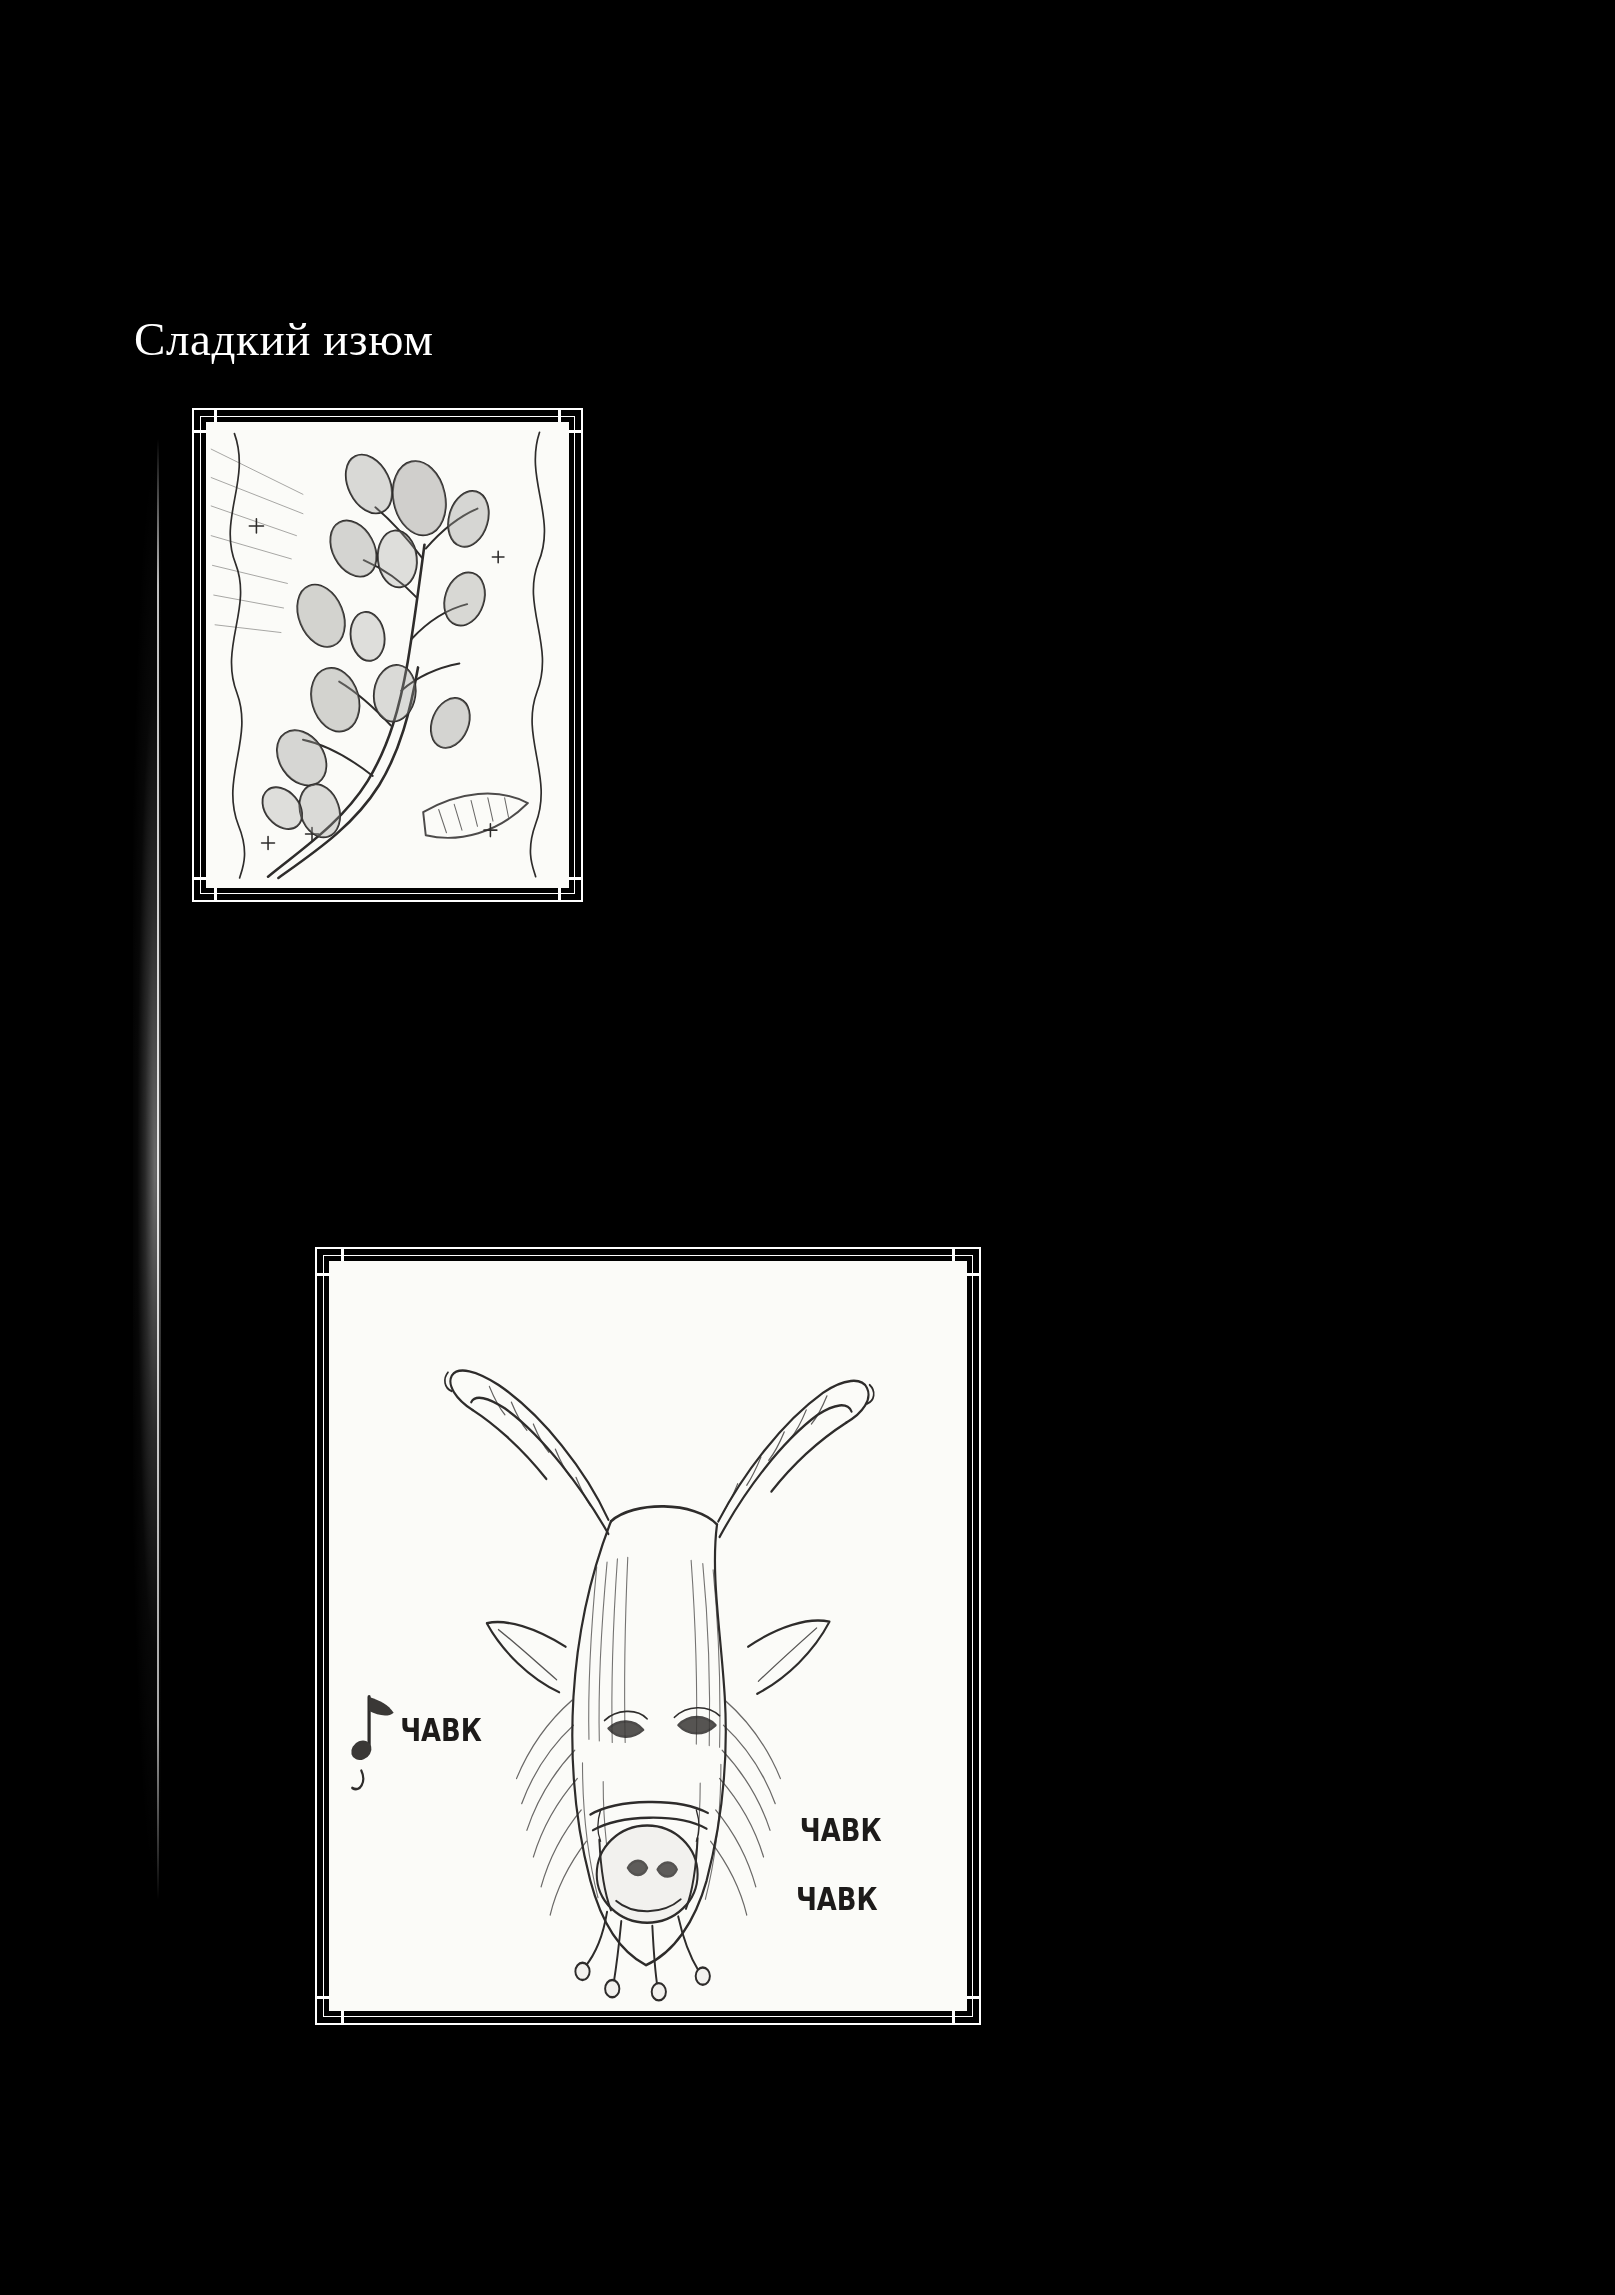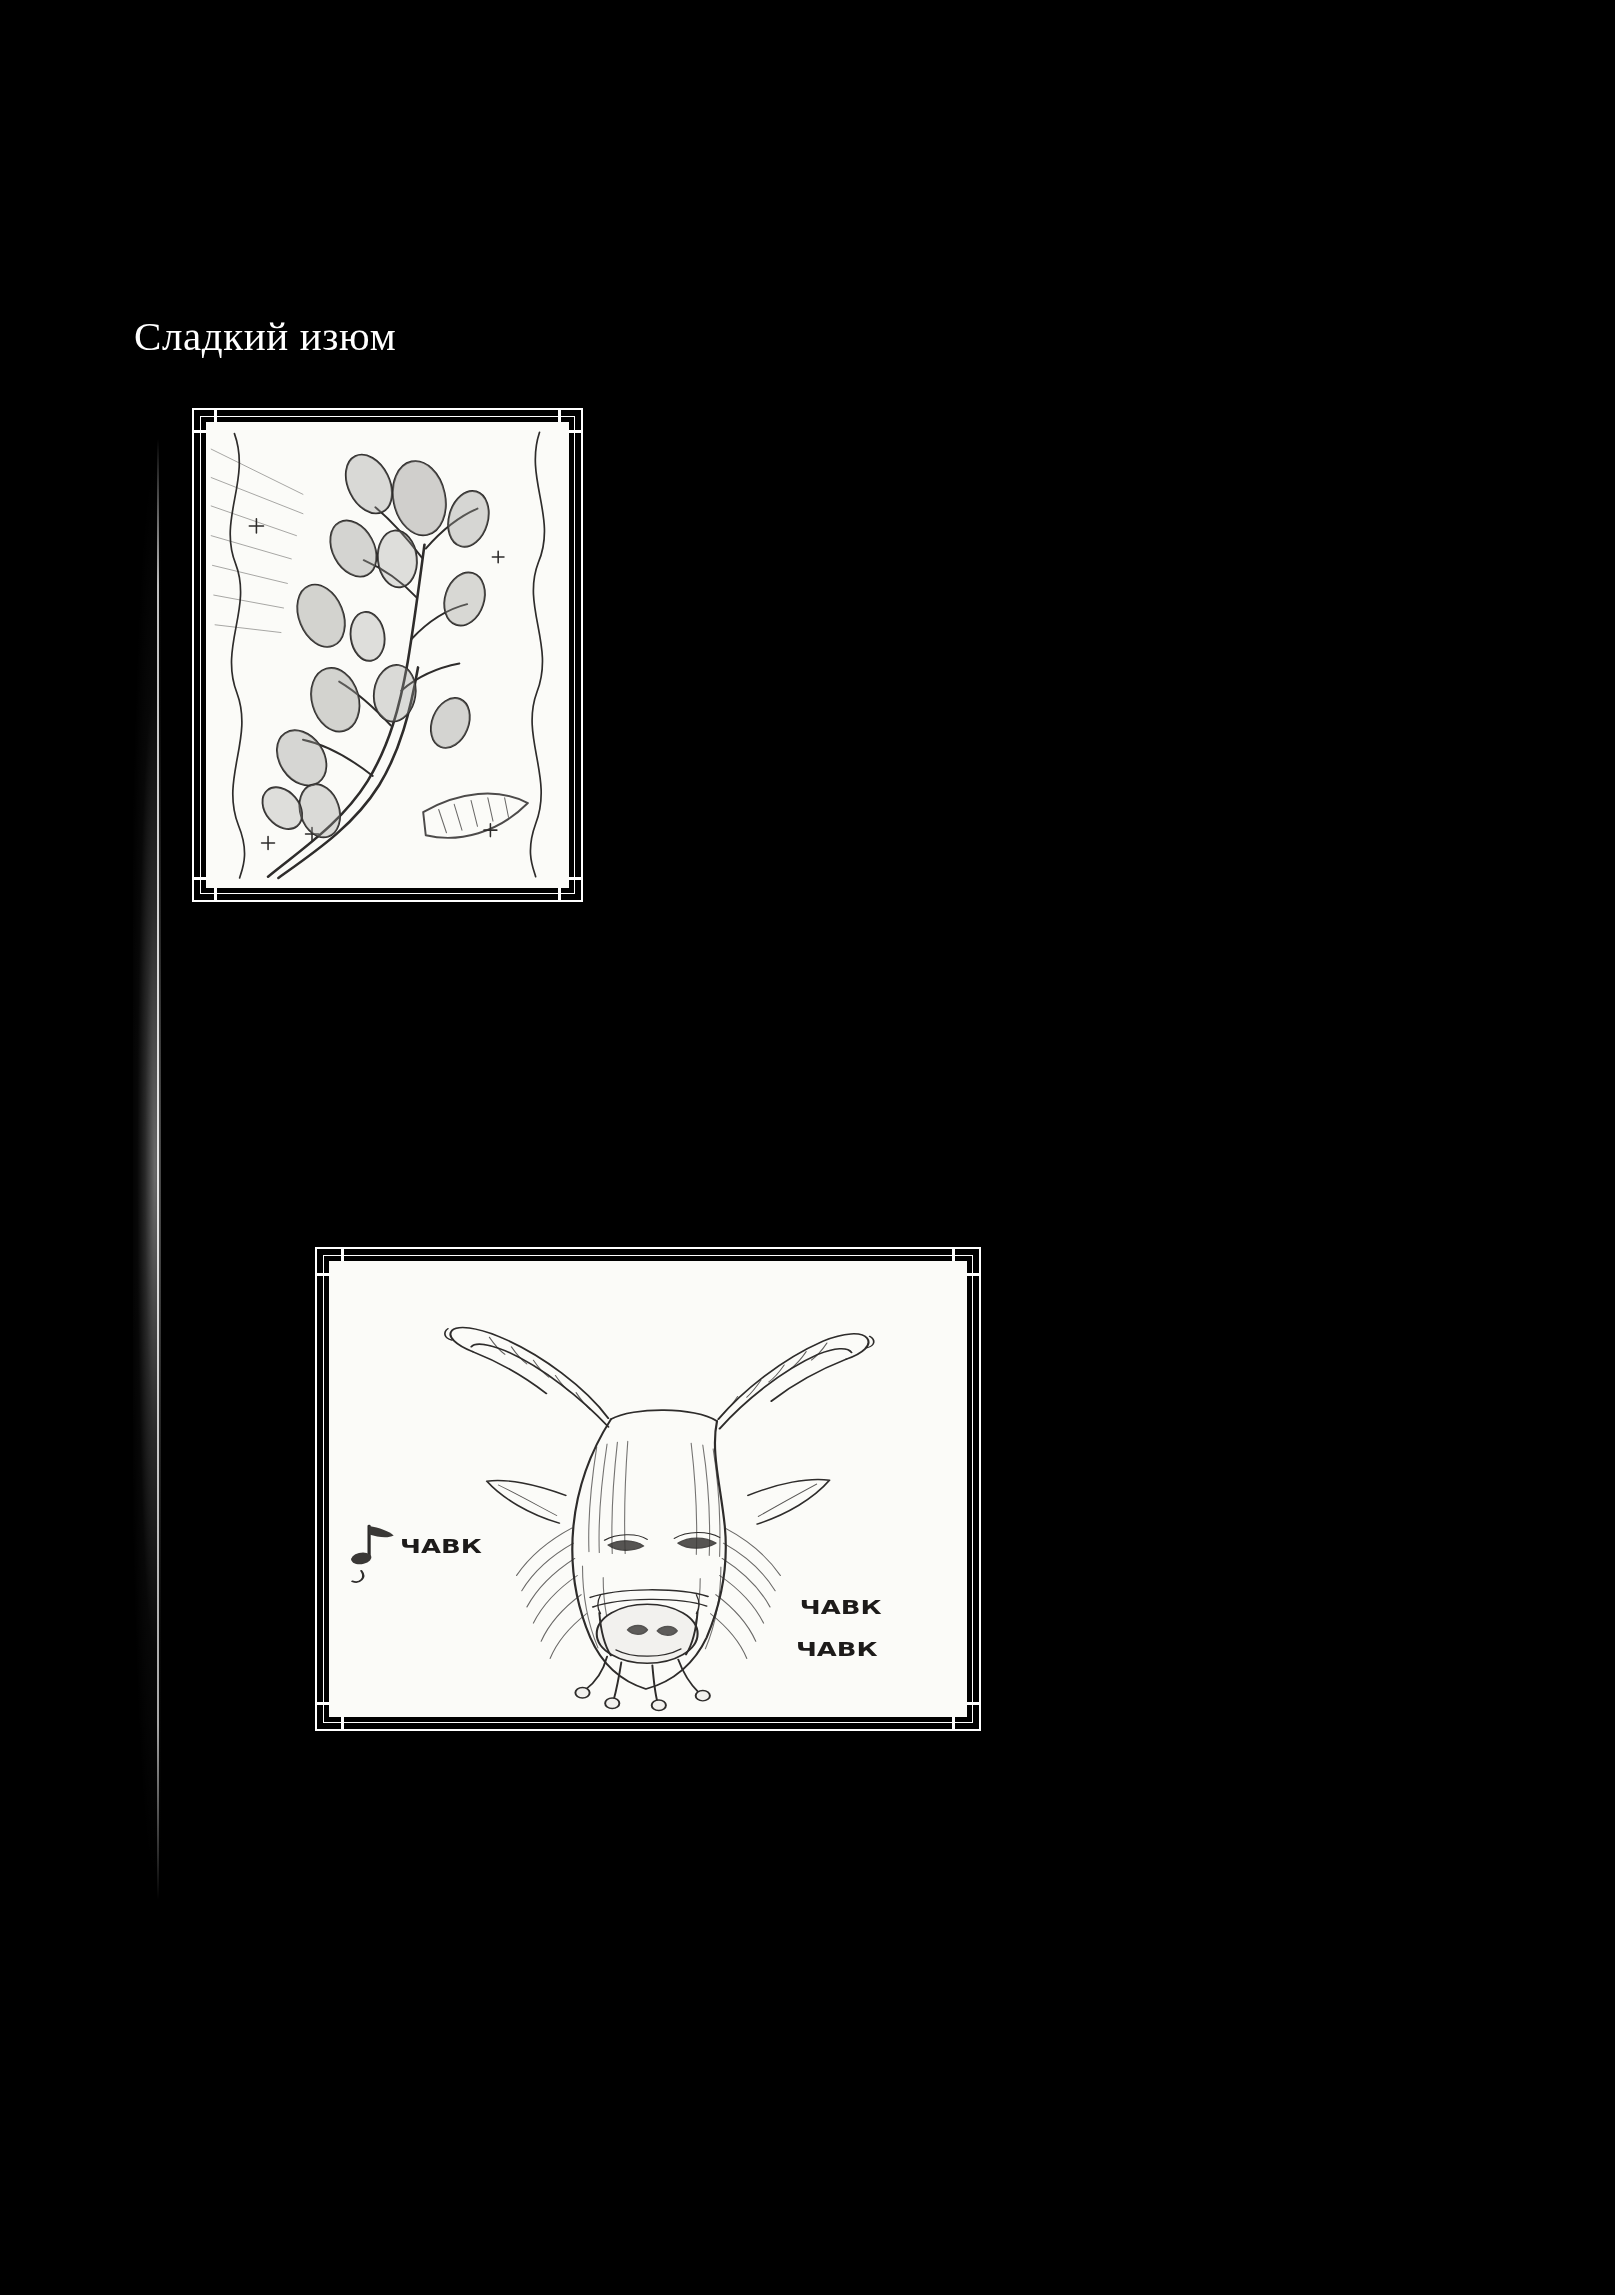--- a/index.html
+++ b/index.html
@@ -49,21 +49,21 @@
         rgba(255,255,255,0.85) 50%,
         rgba(255,255,255,0.65) 88%,
         rgba(255,255,255,0) 100%);
   }
 
   
   .title {
     position: absolute;
     left: 134px;
     top: 315px;
-    font-size: 41px;
+    font-size: 47px;
     line-height: 1.05;
     letter-spacing: 0.6px;
     font-weight: 400;
     color: #ffffff;
     white-space: nowrap;
   }
 
   
   .frame {
     position: absolute;
@@ -223,21 +223,21 @@
             <path d="M410 586 L420 626"></path>
             <path d="M436 582 L444 618"></path>
             <path d="M462 582 L468 612"></path>
           </g>
         </g>
       </svg>
     </div>
   </div>
 
 
-  <div class="frame" style="left:315px; top:1247px; width:666px; height:484px;">
+  <div class="frame" style="left:315px; top:1247px; width:666px; height:778px;">
     <div class="outer-line"></div>
     <div class="inner-line"></div>
 
     <div class="tick" style="left:0px;   top:26px;  width:45px; height:3.2px;"></div>
     <div class="tick" style="right:0px;  top:26px;  width:45px; height:3.2px;"></div>
     <div class="tick" style="left:0px;   bottom:26px; width:45px; height:3.2px;"></div>
     <div class="tick" style="right:0px;  bottom:26px; width:45px; height:3.2px;"></div>
     <div class="tick" style="left:26px;  top:0px;   width:3.2px; height:45px;"></div>
     <div class="tick" style="left:26px;  bottom:0px; width:3.2px; height:45px;"></div>
     <div class="tick" style="right:26px; top:0px;   width:3.2px; height:45px;"></div>

